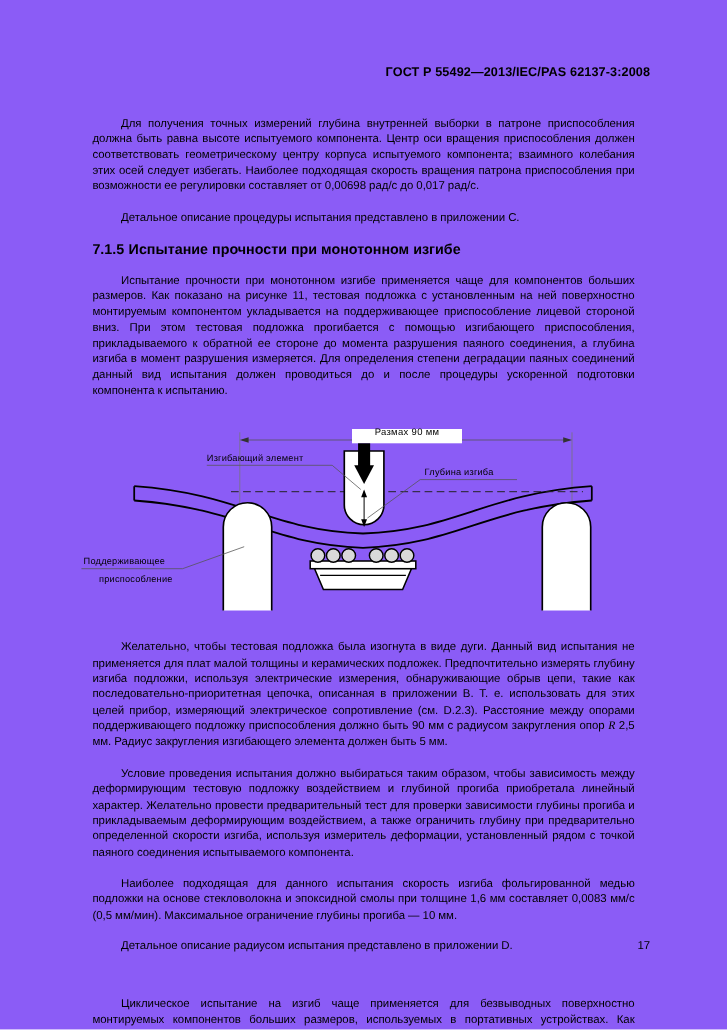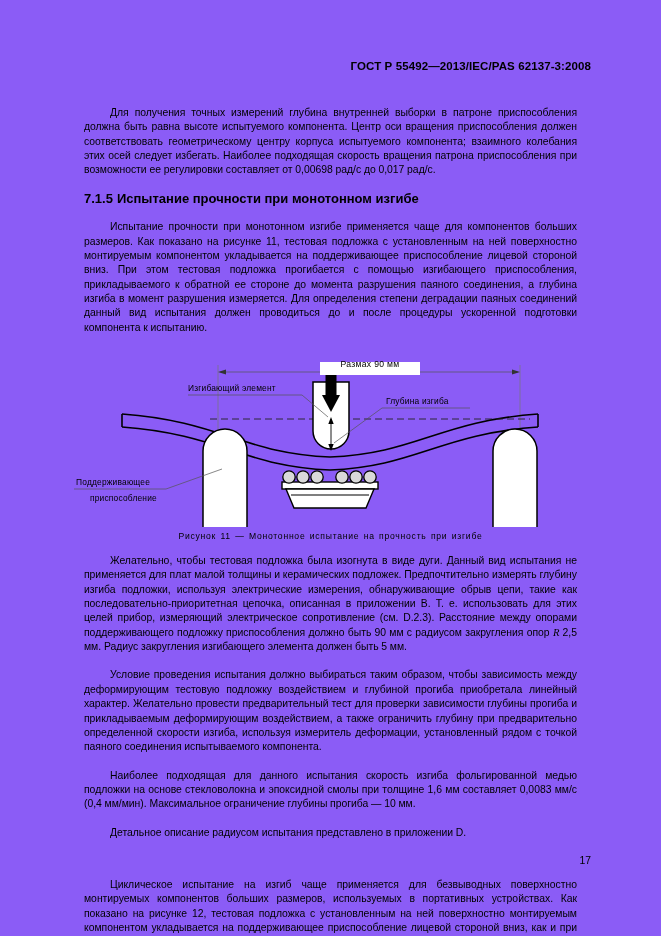--- a/index.html
+++ b/index.html
@@ -90,20 +90,21 @@
 <body>
 
 <div class="page">
 
   <div class="header">ГОСТ Р 55492—2013/IEC/PAS 62137-3:2008</div>
 
   <div class="content">
 
     <p class="body">Для получения точных измерений глубина внутренней выборки в патроне приспособления должна быть равна высоте испытуемого компонента. Центр оси вращения приспособления должен соответствовать геометрическому центру корпуса испытуемого компонента; взаимного колебания этих осей следует избегать. Наиболее подходящая скорость вращения патрона приспособления при возможности ее регулировки составляет от 0,00698 рад/с до 0,017 рад/с.</p>
 
+    <p class="body">Детальное описание процедуры испытания представлено в приложении C.</p>
 
     <h3 class="section">
       <span class="num">7.1.5</span><span>Испытание прочности при монотонном изгибе</span>
     </h3>
 
     <p class="body">Испытание прочности при монотонном изгибе применяется чаще для компонентов больших размеров. Как показано на рисунке 11, тестовая подложка с установленным на ней поверхностно монтируемым компонентом укладывается на поддерживающее приспособление лицевой стороной вниз. При этом тестовая подложка прогибается с помощью изгибающего приспособления, прикладываемого к обратной ее стороне до момента разрушения паяного соединения, а глубина изгиба в момент разрушения измеряется. Для определения степени деградации паяных соединений данный вид испытания должен проводиться до и после процедуры ускоренной подготовки компонента к испытанию.</p>
 
     <div class="figure">
       <svg width="521" height="178" viewBox="0 0 521 178" xmlns="http://www.w3.org/2000/svg">
 
@@ -174,30 +175,29 @@
 
         <text x="118" y="42" font-family="Liberation Sans, sans-serif" font-size="8.4" fill="#000" text-anchor="start" letter-spacing="0.2">Изгибающий элемент</text>
 
         <text x="316" y="55" font-family="Liberation Sans, sans-serif" font-size="8.4" fill="#000" text-anchor="start" letter-spacing="0.2">Глубина изгиба</text>
 
         <text x="6" y="136" font-family="Liberation Sans, sans-serif" font-size="8.4" fill="#000" text-anchor="start" letter-spacing="0.2">Поддерживающее</text>
 
         <text x="20" y="152" font-family="Liberation Sans, sans-serif" font-size="8.4" fill="#000" text-anchor="start" letter-spacing="0.2">приспособление</text>
       </svg>
 
-      <div class="fig-caption">Рисунок  11 — Монотонное испытание на прочность при изгибе</div>
     </div>
 
     <div class="gap-md"></div>
 
     <p class="body"><span>Желательно, чтобы тестовая подложка была изогнута в виде дуги. Данный вид испытания не применяется для плат малой толщины и керамических подложек. Предпочтительно измерять глубину изгиба подложки, используя электрические измерения, обнаруживающие обрыв цепи, такие как последовательно-приоритетная цепочка, описанная в приложении B. Т. е. использовать для этих целей прибор, измеряющий электрическое сопротивление (см. D.2.3). Расстояние между опорами поддерживающего подложку приспособления должно быть 90 мм с радиусом закругления опор </span><span class="italic-r">R</span><span> 2,5 мм. Радиус закругления изгибающего элемента должен быть 5 мм.</span></p>
 
     <p class="body">Условие проведения испытания должно выбираться таким образом, чтобы зависимость между деформирующим тестовую подложку воздействием и глубиной прогиба приобретала линейный характер. Желательно провести предварительный тест для проверки зависимости глубины прогиба и прикладываемым деформирующим воздействием, а также ограничить глубину при предварительно определенной скорости изгиба, используя измеритель деформации, установленный рядом с точкой паяного соединения испытываемого компонента.</p>
 
-    <p class="body">Наиболее подходящая для данного испытания скорость изгиба фольгированной медью подложки на основе стекловолокна и эпоксидной смолы при толщине 1,6 мм составляет 0,0083 мм/с (0,4 мм/мин). Максимальное ограничение глубины прогиба — 10 мм.</p>
+    <p class="body">Наиболее подходящая для данного испытания скорость изгиба фольгированной медью подложки на основе стекловолокна и эпоксидной смолы при толщине 1,6 мм составляет 0,0083 мм/с (0,5 мм/мин). Максимальное ограничение глубины прогиба — 10 мм.</p>
 
     <p class="body">Детальное описание радиусом испытания представлено в приложении D.</p>
 
     <div class="gap-sm"></div>
 
 
     <p class="body">Циклическое испытание на изгиб чаще применяется для безвыводных поверхностно монтируемых компонентов больших размеров, используемых в портативных устройствах. Как показано на рисунке 12, тестовая подложка с установленным на ней поверхностно монтируемым компонентом укладывается на поддерживающее приспособление лицевой стороной вниз, как и при монотонном испытании на прочность при изгибе. Тестовая подложка периодически прогибается с использованием изгибающего элемента, прикладываемого с обратной ее стороны, на заранее определенную глубину, до наступления момента разрушения паяного соединения. Разрушение паяного соединения определяется с использованием электрических измерений, обнаруживающих обрыв цепи, таких как последовательно-приоритетная цепочка, описанная в приложении B, т. е. использовать для этих целей прибор,</p>
 
   </div>
 

